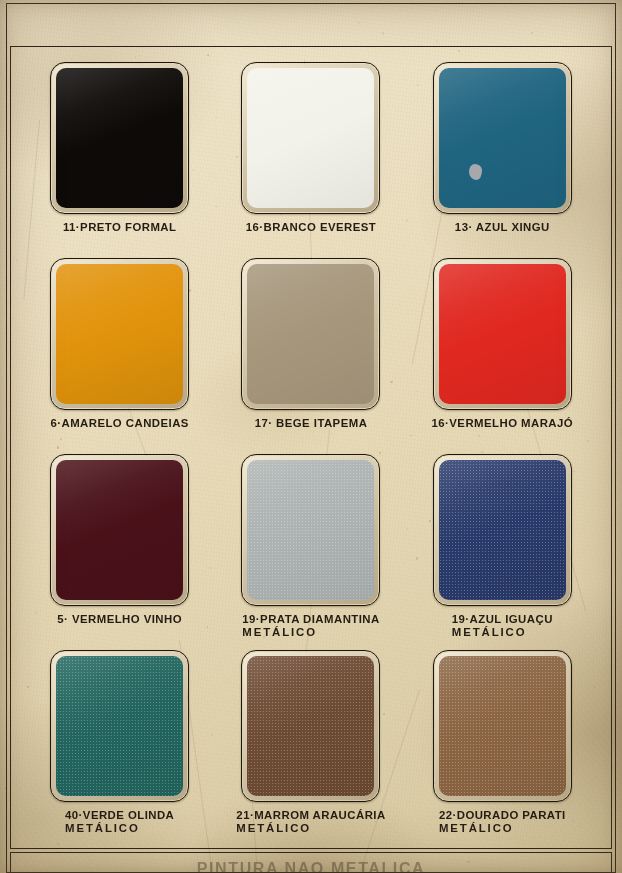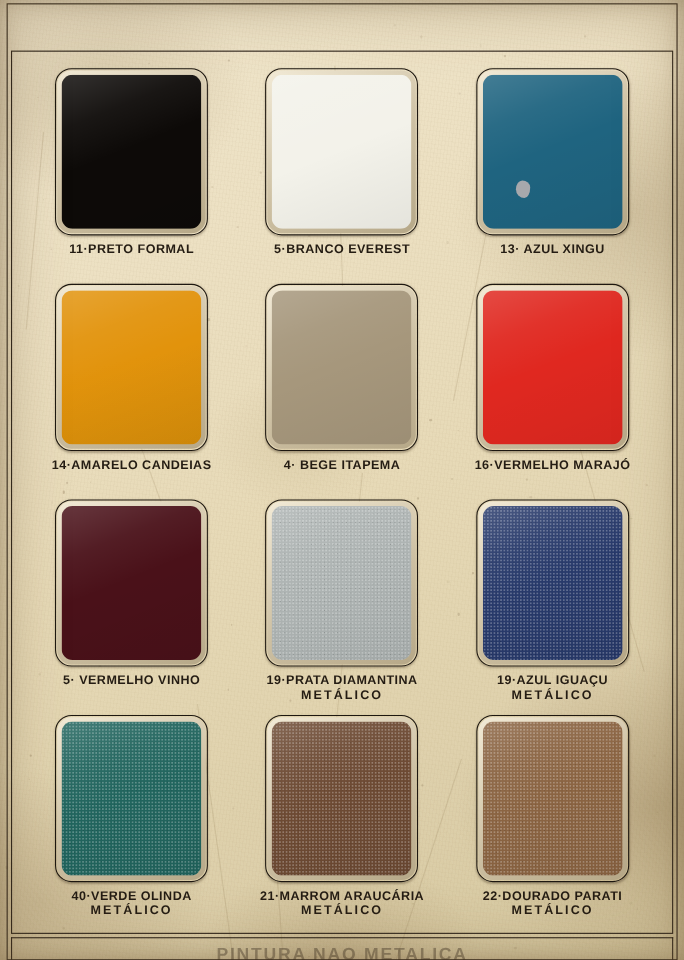--- a/index.html
+++ b/index.html
@@ -102,21 +102,21 @@
       radial-gradient(rgba(0,0,0,.28) .6px, rgba(0,0,0,0) .7px);
     background-size:3px 3px, 4px 4px;
     background-position:0 0, 2px 1px;
   }
   .chip .scuff{
     position:absolute;width:13px;height:16px;left:30px;top:96px;
     background:#b3aeb0;border-radius:45% 55% 40% 60%/50% 40% 60% 50%;
     opacity:.92;
   }
   .label{
-    margin-top:7px;text-align:center;color:#241c13;
+    margin-top:7px;text-align:left;color:#241c13;
     font-size:11.4px;font-weight:bold;letter-spacing:.45px;line-height:12.6px;
     white-space:nowrap;
   }
   .label .sub{display:block;letter-spacing:1.9px;}
   
   #specks{position:absolute;inset:0;pointer-events:none;}
   #specks i{position:absolute;display:block;border-radius:50%;background:rgba(95,72,42,.40);}
 </style>
 </head>
 <body>
@@ -307,21 +307,21 @@
       </div>
       <div class="cell">
         <div class="chip-wrap">
           <div class="chip-ring"></div>
           <div class="chip-bevel"></div>
           <div class="chip">
             <div class="paint" style="background: rgb(243, 242, 234);"></div>
             <div class="gloss"></div>
           </div>
         </div>
-        <div class="label"><span>5·BRANCO EVEREST</span></div>
+        <div class="label"><span>16·BRANCO EVEREST</span></div>
       </div>
       <div class="cell">
         <div class="chip-wrap">
           <div class="chip-ring"></div>
           <div class="chip-bevel"></div>
           <div class="chip">
             <div class="paint" style="background: rgb(31, 100, 128);"></div>
             <div class="gloss"></div>
             <div class="scuff"></div>
           </div>
@@ -330,32 +330,32 @@
       </div>
       <div class="cell">
         <div class="chip-wrap">
           <div class="chip-ring"></div>
           <div class="chip-bevel"></div>
           <div class="chip">
             <div class="paint" style="background: linear-gradient(168deg, rgb(226, 147, 12) 0%, rgb(226, 147, 12) 45%, rgb(217, 143, 10) 100%);"></div>
             <div class="gloss"></div>
           </div>
         </div>
-        <div class="label"><span>14·AMARELO CANDEIAS</span></div>
+        <div class="label"><span>6·AMARELO CANDEIAS</span></div>
       </div>
       <div class="cell">
         <div class="chip-wrap">
           <div class="chip-ring"></div>
           <div class="chip-bevel"></div>
           <div class="chip">
             <div class="paint" style="background: rgb(166, 151, 124);"></div>
             <div class="gloss"></div>
           </div>
         </div>
-        <div class="label"><span>4· BEGE ITAPEMA</span></div>
+        <div class="label"><span>17· BEGE ITAPEMA</span></div>
       </div>
       <div class="cell">
         <div class="chip-wrap">
           <div class="chip-ring"></div>
           <div class="chip-bevel"></div>
           <div class="chip">
             <div class="paint" style="background: rgb(224, 40, 32);"></div>
             <div class="gloss"></div>
           </div>
         </div>

